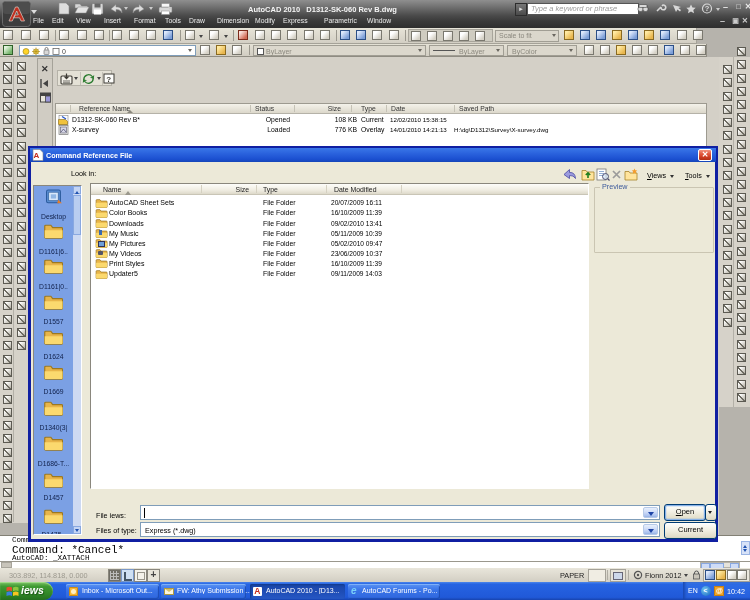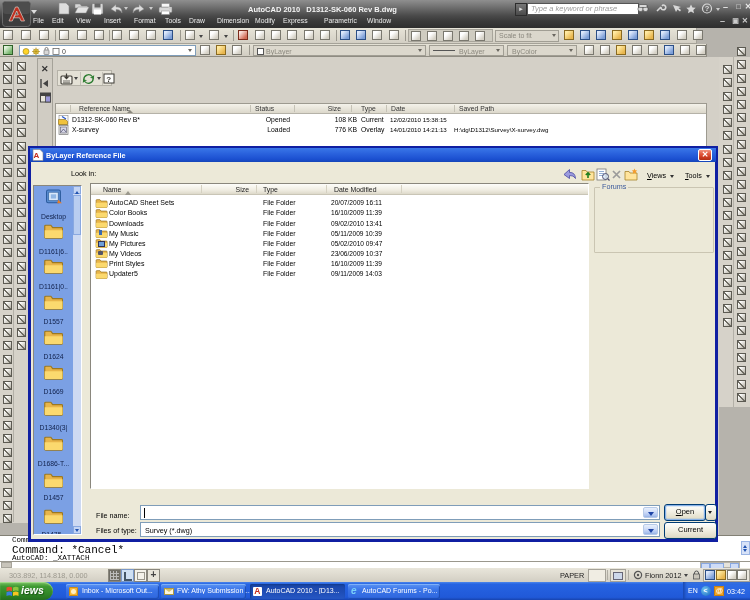--- a/index.html
+++ b/index.html
@@ -516,33 +516,33 @@
     <div class="ab" style="left:683px;top:0;width:67px;height:18px;
       background:linear-gradient(#4b86ec,#2e6ce6 12%,#2660de 85%,#1743ae);box-shadow:inset 2px 0 3px #1a48b0"></div>
     <span class="ab" style="left:688px;top:5px;color:#fff;font-size:7px">EN</span>
     <div class="ab" style="left:701px;top:4px;width:10px;height:10px;border-radius:50%;background:radial-gradient(circle at 35% 35%,#6fc2f0,#1565c0);">
       <span style="position:absolute;left:2.5px;top:0.5px;color:#fff;font-size:7px;font-weight:bold">&lt;</span>
       </div>
     <div class="ab" style="left:714px;top:4px;width:10px;height:10px;background:#f0a428;border-radius:1px;
       box-shadow:inset 0 0 0 1px #c87f10">
         <span style="position:absolute;left:2px;top:1px;color:#fff;font-size:7px;font-weight:bold">@</span>
       </div>
-    <span class="ab" style="left:727px;top:5px;color:#fff;font-size:7.2px">03:42</span>
+    <span class="ab" style="left:727px;top:5px;color:#fff;font-size:7.2px">10:42</span>
   </div>
 
   <div class="ab" id="dlg" style="left:28px;top:146px;width:690px;height:396px;
     background:#ece9d8;border:3px solid #101fa2;box-sizing:border-box">
 
     <div class="ab" style="left:-1px;top:-1px;width:686px;height:14px;
       background:linear-gradient(#3a77e8,#2a62dd 40%,#1b4fd0 80%,#1545b8)">
       <svg class="ab" style="left:2px;top:1px" width="12" height="12" viewBox="0 0 12 12">
         <path d="M1 0.5 h7 l3 3 v8 h-10 z" fill="#fff" stroke="#888" stroke-width="0.6"></path>
         <text x="1.5" y="9" font-size="8" font-weight="bold" fill="#c62c1c" font-family="Liberation Sans">A</text>
       </svg>
-      <span style="position:absolute;left:16px;top:3px;color:#fff;font-weight:bold;font-size:7.2px">ByLayer Reference File</span>
+      <span style="position:absolute;left:16px;top:3px;color:#fff;font-weight:bold;font-size:7.2px">Command Reference File</span>
       <div class="ab" style="left:668px;top:1px;width:14px;height:12px;border-radius:2px;border:1px solid #fff;
         background:linear-gradient(#f1927f,#e2573d 40%,#c93a20 75%,#b02e16);box-sizing:border-box;
         color:#fff;font-size:8px;line-height:9.5px;text-align:center;font-weight:bold">✕</div>
     </div>
 
     <span class="lbl" style="left:40px;top:20px">Look in:</span>
 
     <svg class="ab" style="left:532px;top:19px" width="14" height="13" viewBox="0 0 14 13">
       <path d="M1 6.5 L6.5 1.5 v3 q5.5-0.5 6 6 q-2-3.4-6-3 v3z" fill="#9b9bde" stroke="#5555a8" stroke-width="0.9"></path>
     </svg>
@@ -689,36 +689,36 @@
         <svg class="ab" style="left:4px;top:85.5px" width="13" height="9" viewBox="0 0 13 10">
             <use href="#xpf"></use>
           </svg>
         <span class="ab" style="left:18px;top:86.0px;font-size:7.0px">Updater5</span>
         <span class="ab" style="left:172px;top:86.0px;font-size:6.9px">File Folder</span>
         <span class="ab" style="left:240px;top:86.0px;font-size:6.6px">09/11/2009 14:03</span>
       </div>
     </div>
 
     <div class="ab" style="left:563px;top:38px;width:118px;height:64px;border:1px solid #cac5b2;border-radius:1px"></div>
-    <span class="ab" style="left:569px;top:32.5px;font-size:7.2px;color:#3c5a9c;background:#ece9d8;padding:0 2px">Forums</span>
-
-    <span class="lbl" style="left:65px;top:362px">File name:</span>
+    <span class="ab" style="left:569px;top:32.5px;font-size:7.2px;color:#3c5a9c;background:#ece9d8;padding:0 2px">Preview</span>
+
+    <span class="lbl" style="left:65px;top:362px">File iews:</span>
     <div class="combo" style="left:109px;top:356px;width:520px;height:15px">
       <div class="ab" style="left:3px;top:2px;width:1px;height:10px;background:#000"></div>
       <div class="carr"></div>
     </div>
     <div class="xpbtn" style="left:633px;top:355px;width:40px;height:15px;line-height:14px;
       box-shadow:inset 0 0 0 1.2px #88b2e8"><u>O</u>pen</div>
     <div class="xpbtn" style="left:674px;top:355px;width:10px;height:15px;line-height:13px">
       <div class="ab" style="left:2px;top:5.5px;border:2.5px solid transparent;border-top:3.5px solid #222"></div>
       </div>
 
     <span class="lbl" style="left:65px;top:377px">Files of type:</span>
     <div class="combo" style="left:109px;top:373px;width:520px;height:15px">
-      <span style="position:absolute;left:4px;top:3px;font-size:7.2px">Survey (*.dwg)</span>
+      <span style="position:absolute;left:4px;top:3px;font-size:7.2px">Express (*.dwg)</span>
       <div class="carr"></div>
     </div>
     <div class="xpbtn" style="left:633px;top:373px;width:51px;height:15px;line-height:14px">Current</div>
   </div>
 
   <svg width="0" height="0" style="position:absolute">
     <defs>
       <g id="xpf">
         <path d="M0.5 3 v-1.5 q0-0.8 0.8-0.8 h3.4 l1.2 1.6 h6 q0.8 0 0.8 0.8 v5.6 q0 0.8-0.8 0.8 h-10.6 q-0.8 0-0.8-0.8z" fill="#e8b54a" stroke="#9c7820" stroke-width="0.8"></path>
         <path d="M0.5 4.2 h12.2 v4.5 q0 0.8-0.8 0.8 h-10.6 q-0.8 0-0.8-0.8z" fill="#fbd96e"></path>

